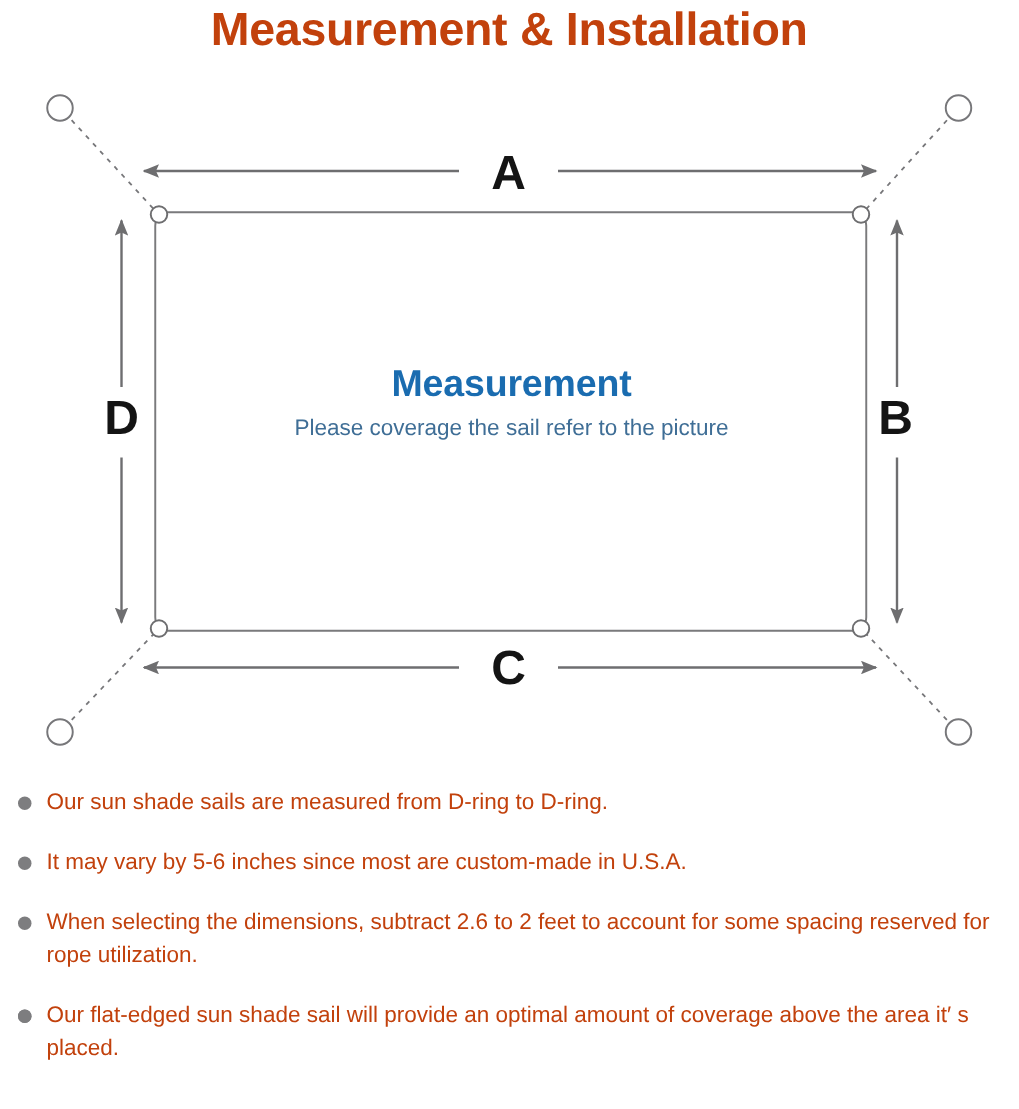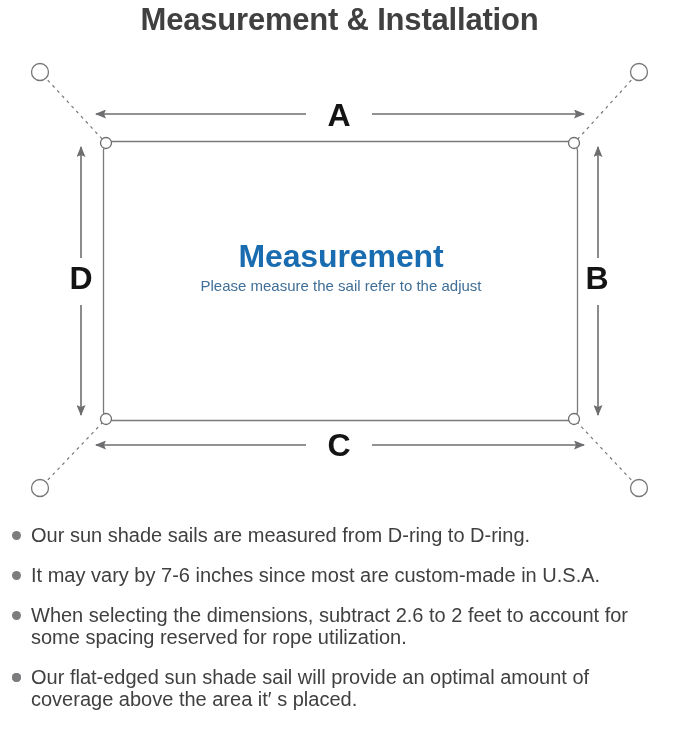--- a/index.html
+++ b/index.html
@@ -18,21 +18,21 @@
 
   
   .page-title {
     position: absolute;
     top: 0px;
     left: 0;
     width: 679px;
     text-align: center;
     font-size: 31px;
     font-weight: bold;
-    color: #404040;
+    color: #c2410c;
     letter-spacing: -0.2px;
     line-height: 40px;
   }
 
   
   .diagram {
     position: absolute;
     top: 55px;
     left: 0;
     width: 679px;
@@ -44,21 +44,21 @@
 
   .center-label {
     position: absolute;
     left: 103px;
     width: 476px;
     top: 185px;
     text-align: center;
     pointer-events: none;
   }
   .center-title {
-    font-size: 32px;
+    font-size: 25px;
     font-weight: bold;
     color: #1a6cb0;
     line-height: 32px;
     letter-spacing: -0.1px;
   }
   .center-sub {
     font-size: 15px;
     color: #3f6e96;
     line-height: 22px;
     margin-top: 3px;
@@ -82,23 +82,23 @@
   .notes {
     position: absolute;
     top: 524px;
     left: 0;
     width: 679px;
   }
   .note-item {
     position: relative;
     padding-left: 31px;
     margin-bottom: 18px;
-    font-size: 20px;
+    font-size: 15px;
     line-height: 22px;
-    color: #404040;
+    color: #c2410c;
     padding-right: 6px;
   }
   .note-item:last-child { margin-bottom: 0; }
   .note-bullet {
     position: absolute;
     left: 12px;
     top: 7px;
     width: 9px;
     height: 9px;
     border-radius: 50%;
@@ -166,32 +166,32 @@
     </g>
   </svg>
 
   <div class="dim-letter dim-a">A</div>
   <div class="dim-letter dim-b">B</div>
   <div class="dim-letter dim-c">C</div>
   <div class="dim-letter dim-d">D</div>
 
   <div class="center-label">
     <div class="center-title">Measurement</div>
-    <div class="center-sub">Please measure the sail refer to the adjust</div>
+    <div class="center-sub">Please coverage the sail refer to the picture</div>
   </div>
 </div>
 
 <div class="notes">
   <div class="note-item">
     <span class="note-bullet"></span>
     <span>Our sun shade sails are measured from D-ring to D-ring.</span>
   </div>
   <div class="note-item">
     <span class="note-bullet"></span>
-    <span>It may vary by 7-6 inches since most are custom-made in U.S.A.</span>
+    <span>It may vary by 5-6 inches since most are custom-made in U.S.A.</span>
   </div>
   <div class="note-item">
     <span class="note-bullet"></span>
     <span>When selecting the dimensions, subtract 2.6 to 2 feet to account for some spacing reserved for rope utilization.</span>
   </div>
   <div class="note-item">
     <span class="note-bullet"></span>
   </div>
   <div class="note-item">
     <span class="note-bullet"></span>

